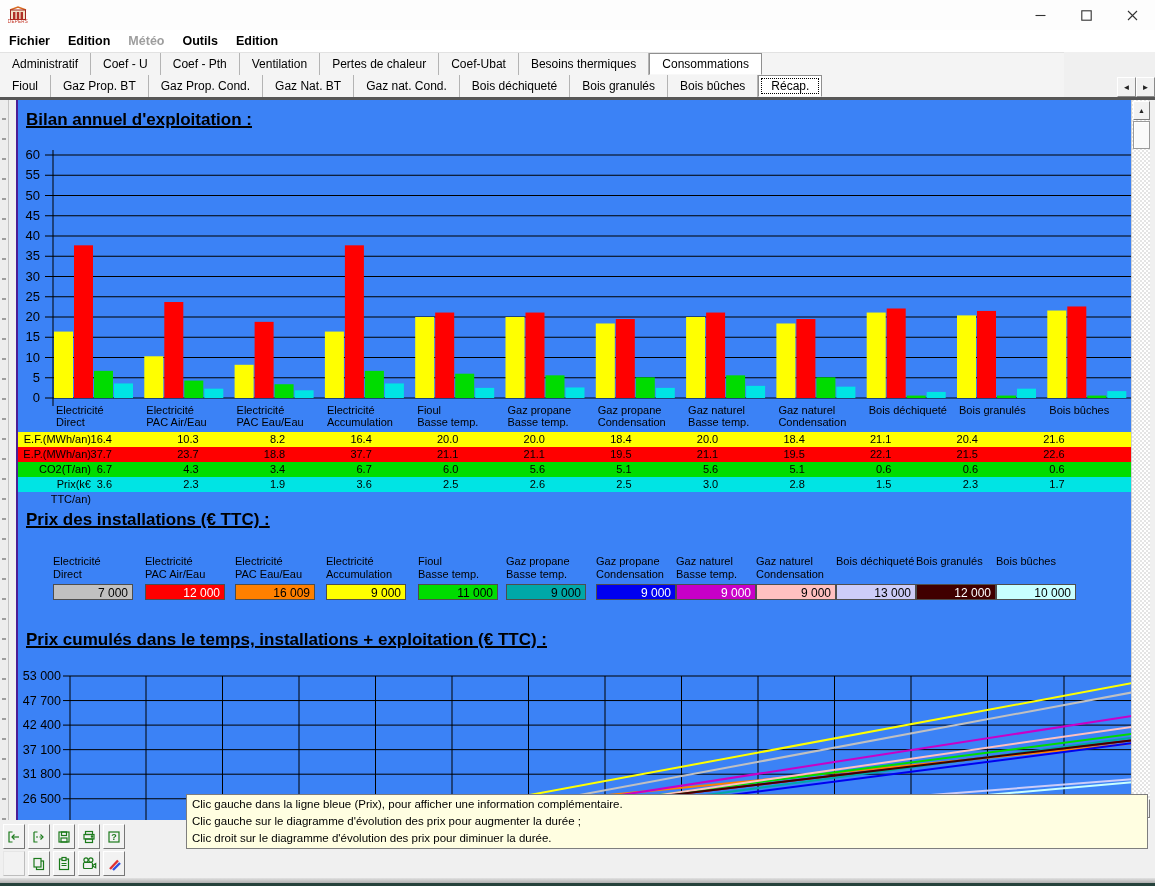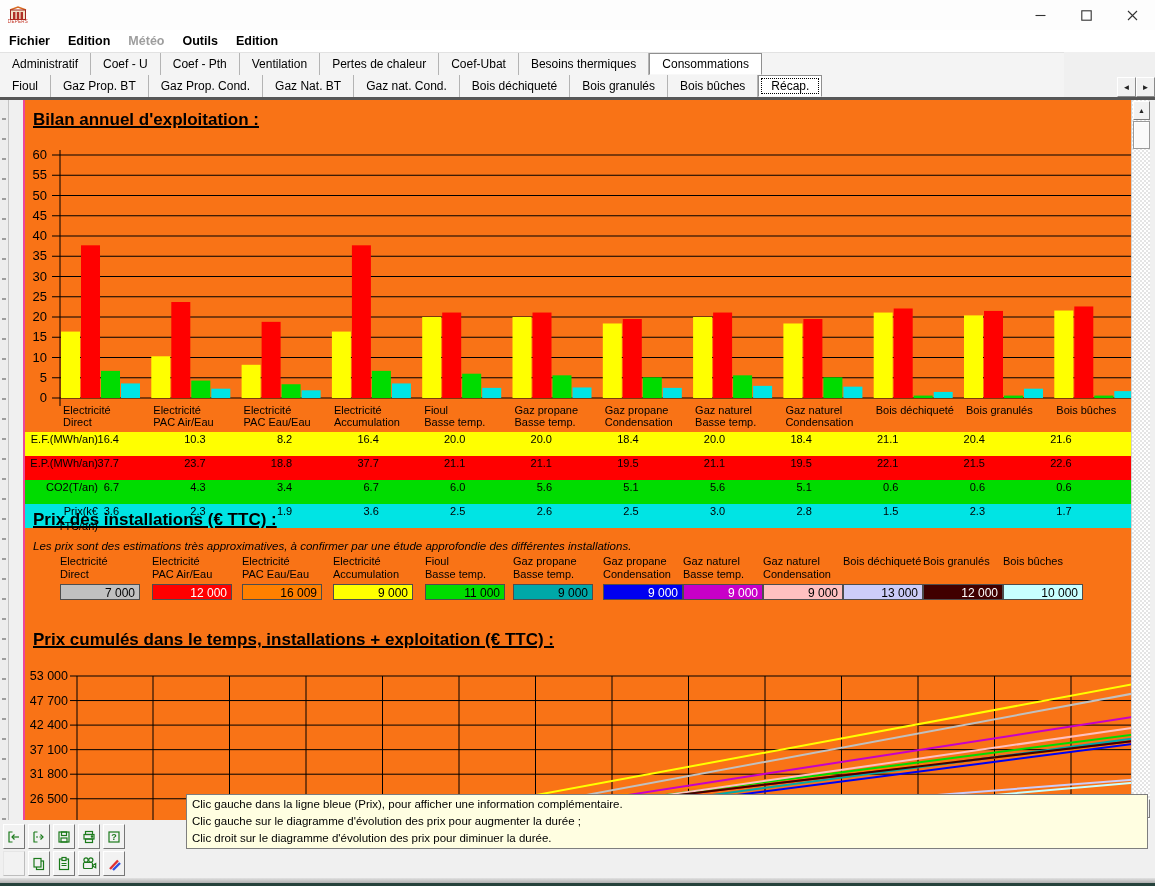--- a/index.html
+++ b/index.html
@@ -28,31 +28,31 @@
   .tab{display:flex;align-items:center;padding:0 12px;border-right:1px solid #b4b4b4;white-space:nowrap;}
   .tab.active{background:#ffffff;border:1px solid #8f8f8f;border-bottom:1px solid #f8f8f8;
     box-shadow:inset 1px 1px 0 #ffffff;}
   .tab.focus-dotted{outline:1px dotted #000;outline-offset:-4px;}
   .tabscroll{position:absolute;top:77px;width:17px;height:18px;background:#f1f1f1;
     border:1px solid;border-color:#ffffff #8a8a8a #8a8a8a #ffffff;
     display:flex;align-items:center;justify-content:center;font-size:8px;color:#222;}
   .dark-strip{position:absolute;left:0;top:97px;width:1155px;height:3px;background:#565656;}
 
   
-  .content{position:absolute;left:23px;top:100px;width:1121px;height:720px;
-    box-sizing:border-box;background:#f97316;border-left:2px solid #ec4899;border-right:1px solid #ffffff;
+  .content{position:absolute;left:16px;top:100px;width:1121px;height:720px;
+    box-sizing:border-box;background:#3b82f6;border-left:2px solid #4c1d95;border-right:1px solid #ffffff;
     overflow:hidden;}
   .sect-h{position:absolute;left:8px;font-size:17px;font-weight:bold;
     text-decoration:underline;text-decoration-thickness:2px;white-space:nowrap;}
   .note{position:absolute;left:8px;font-size:11.5px;font-style:italic;white-space:nowrap;}
   #barchart{position:absolute;left:0;top:40px;}
   #linechart{position:absolute;left:0;top:540px;}
 
   #energy-table{position:absolute;left:0;top:332px;width:1117px;}
-  .erow{position:relative;height:24px;}
+  .erow{position:relative;height:15px;}
   .erow .rlabel{position:absolute;left:0;top:0;width:73px;text-align:right;font-size:11px;line-height:15px;}
   .erow .val{position:absolute;top:0;width:80px;text-align:right;font-size:11px;line-height:15px;}
 
   #installations{position:absolute;left:0;top:452px;width:1117px;height:60px;}
   .inst-label{position:absolute;top:3px;font-size:11px;line-height:13px;white-space:nowrap;}
   .inst-box{position:absolute;top:32px;width:80px;height:16px;border:1px solid #4d4d4d;
     font-size:12px;line-height:16px;text-align:right;padding-right:4px;box-sizing:border-box;}
 
   
   .left-strip{position:absolute;left:0;top:100px;width:8px;height:720px;background:#ededed;
@@ -310,21 +310,20 @@
           <div class="val" style="left: 533.6px;">2.5</div>
           <div class="val" style="left: 620.2px;">3.0</div>
           <div class="val" style="left: 706.8px;">2.8</div>
           <div class="val" style="left: 793.4px;">1.5</div>
           <div class="val" style="left: 880px;">2.3</div>
           <div class="val" style="left: 966.6px;">1.7</div>
         </div>
       </div>
 
     <div class="sect-h" style="top:410px;">Prix des installations (€ TTC) :</div>
-    <div class="note" style="top:440px;">Les prix sont des estimations très approximatives, à confirmer par une étude approfondie des différentes installations.</div>
     <div id="installations">
         <div class="inst-label" style="left: 35px;">
           <div>Electricité</div>
           <div>Direct</div>
         </div>
         <div class="inst-box" style="left: 35px; background: rgb(192, 192, 192); color: rgb(0, 0, 0);">7 000</div>
         <div class="inst-label" style="left: 127px;">
           <div>Electricité</div>
           <div>PAC Air/Eau</div>
         </div>

